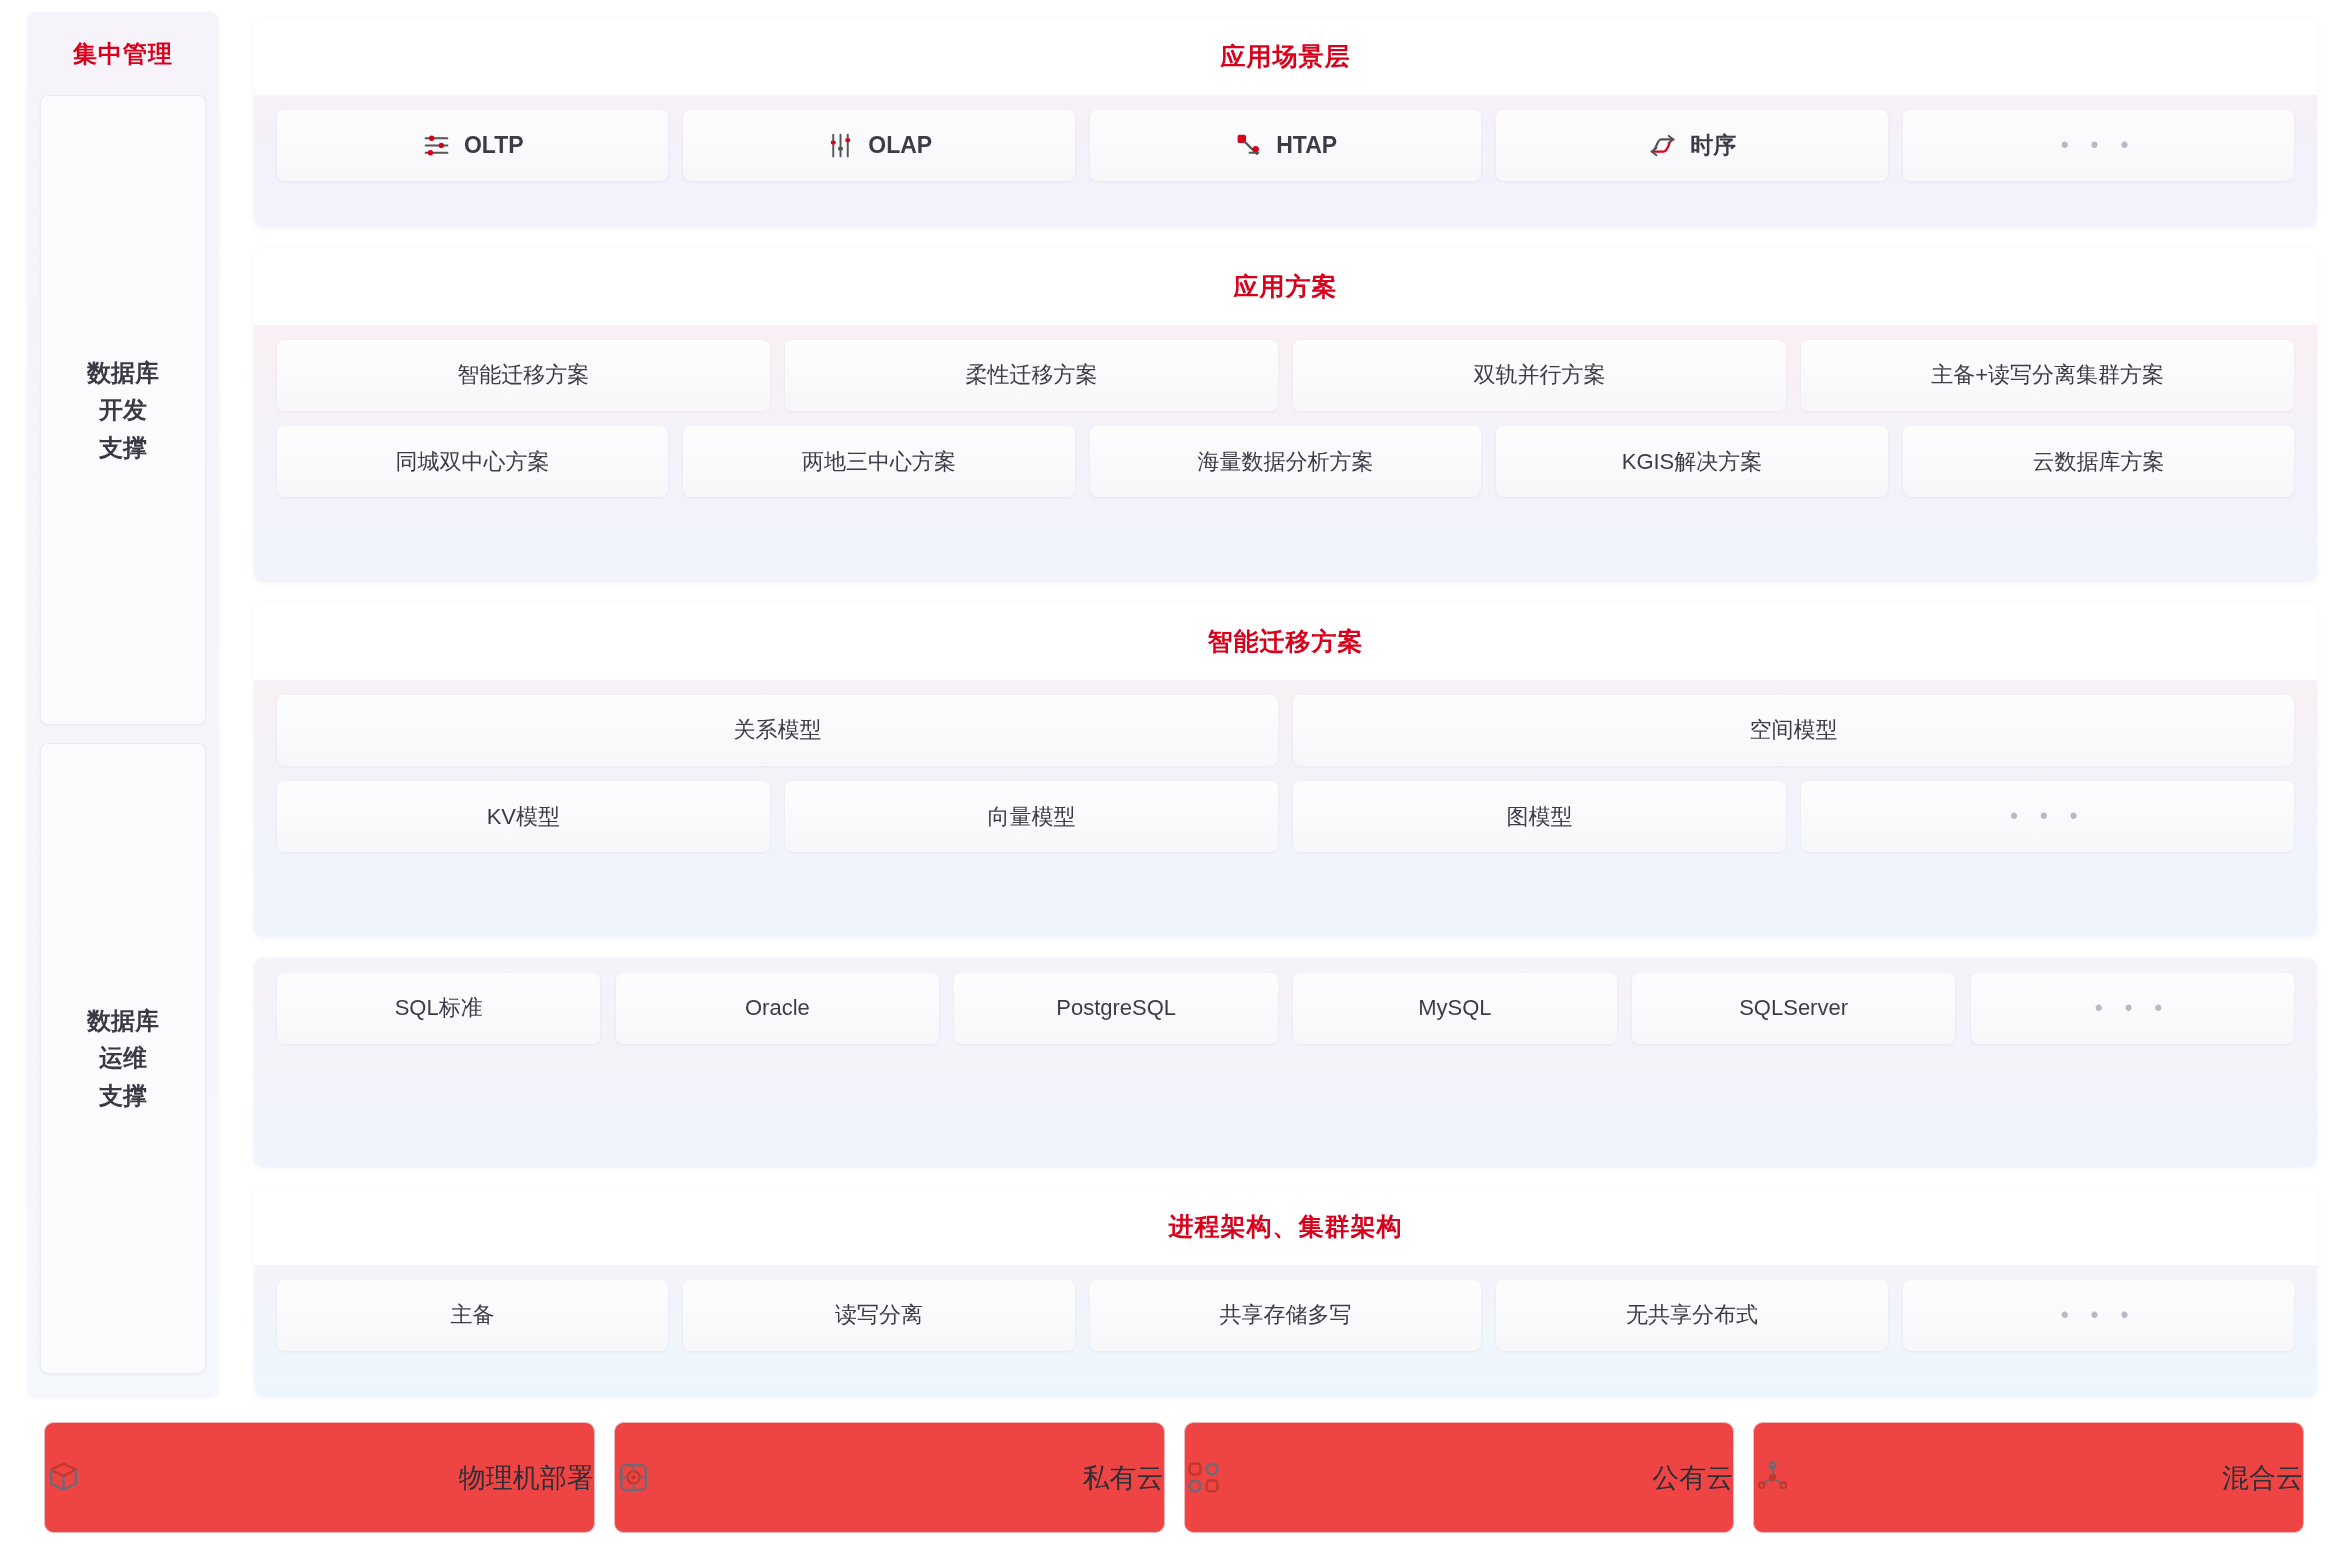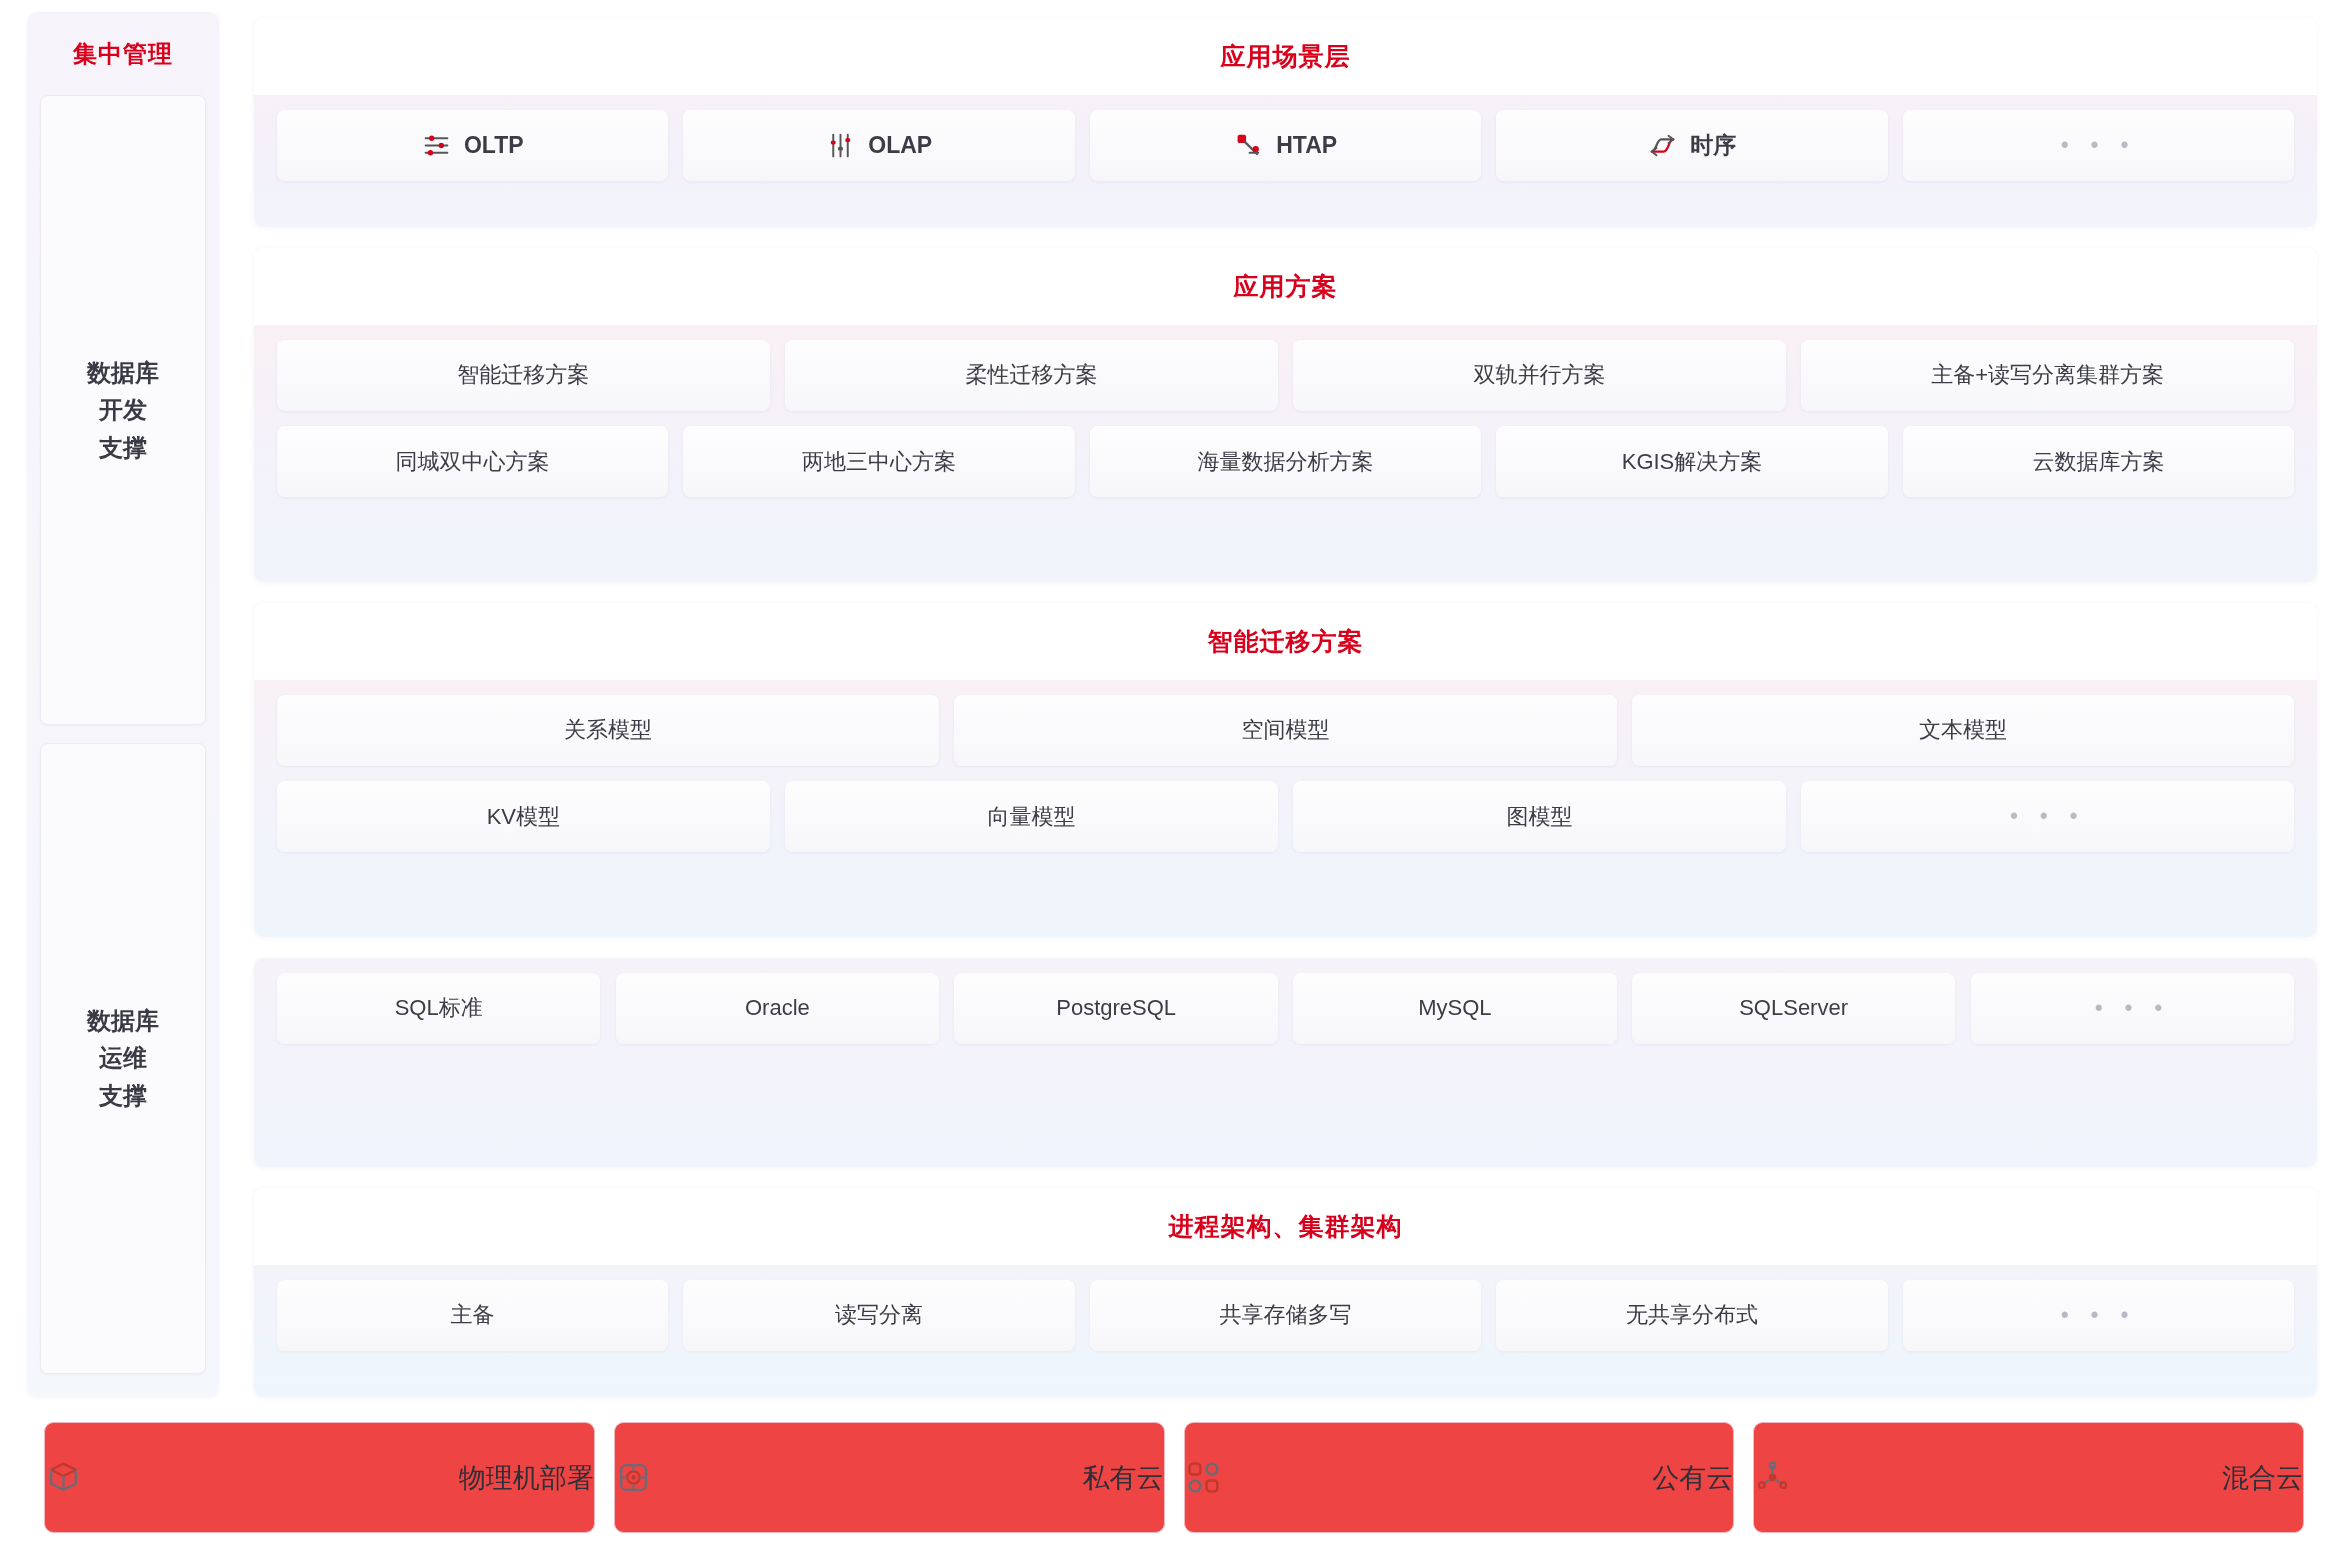--- a/index.html
+++ b/index.html
@@ -282,23 +282,20 @@
       <div class="layer" style="flex:0 0 334px;">
         <div class="layer-head">智能迁移方案</div>
         <div class="layer-body g3">
           <div class="row">
             <div class="cell">
                 <span>关系模型</span>
               </div>
             <div class="cell">
                 <span>空间模型</span>
               </div>
-            <div class="cell">
-                <span>文本模型</span>
-              </div>
           </div>
           <div class="row">
             <div class="cell">
                 <span>KV模型</span>
               </div>
             <div class="cell">
                 <span>向量模型</span>
               </div>
             <div class="cell">
                 <span>图模型</span>

